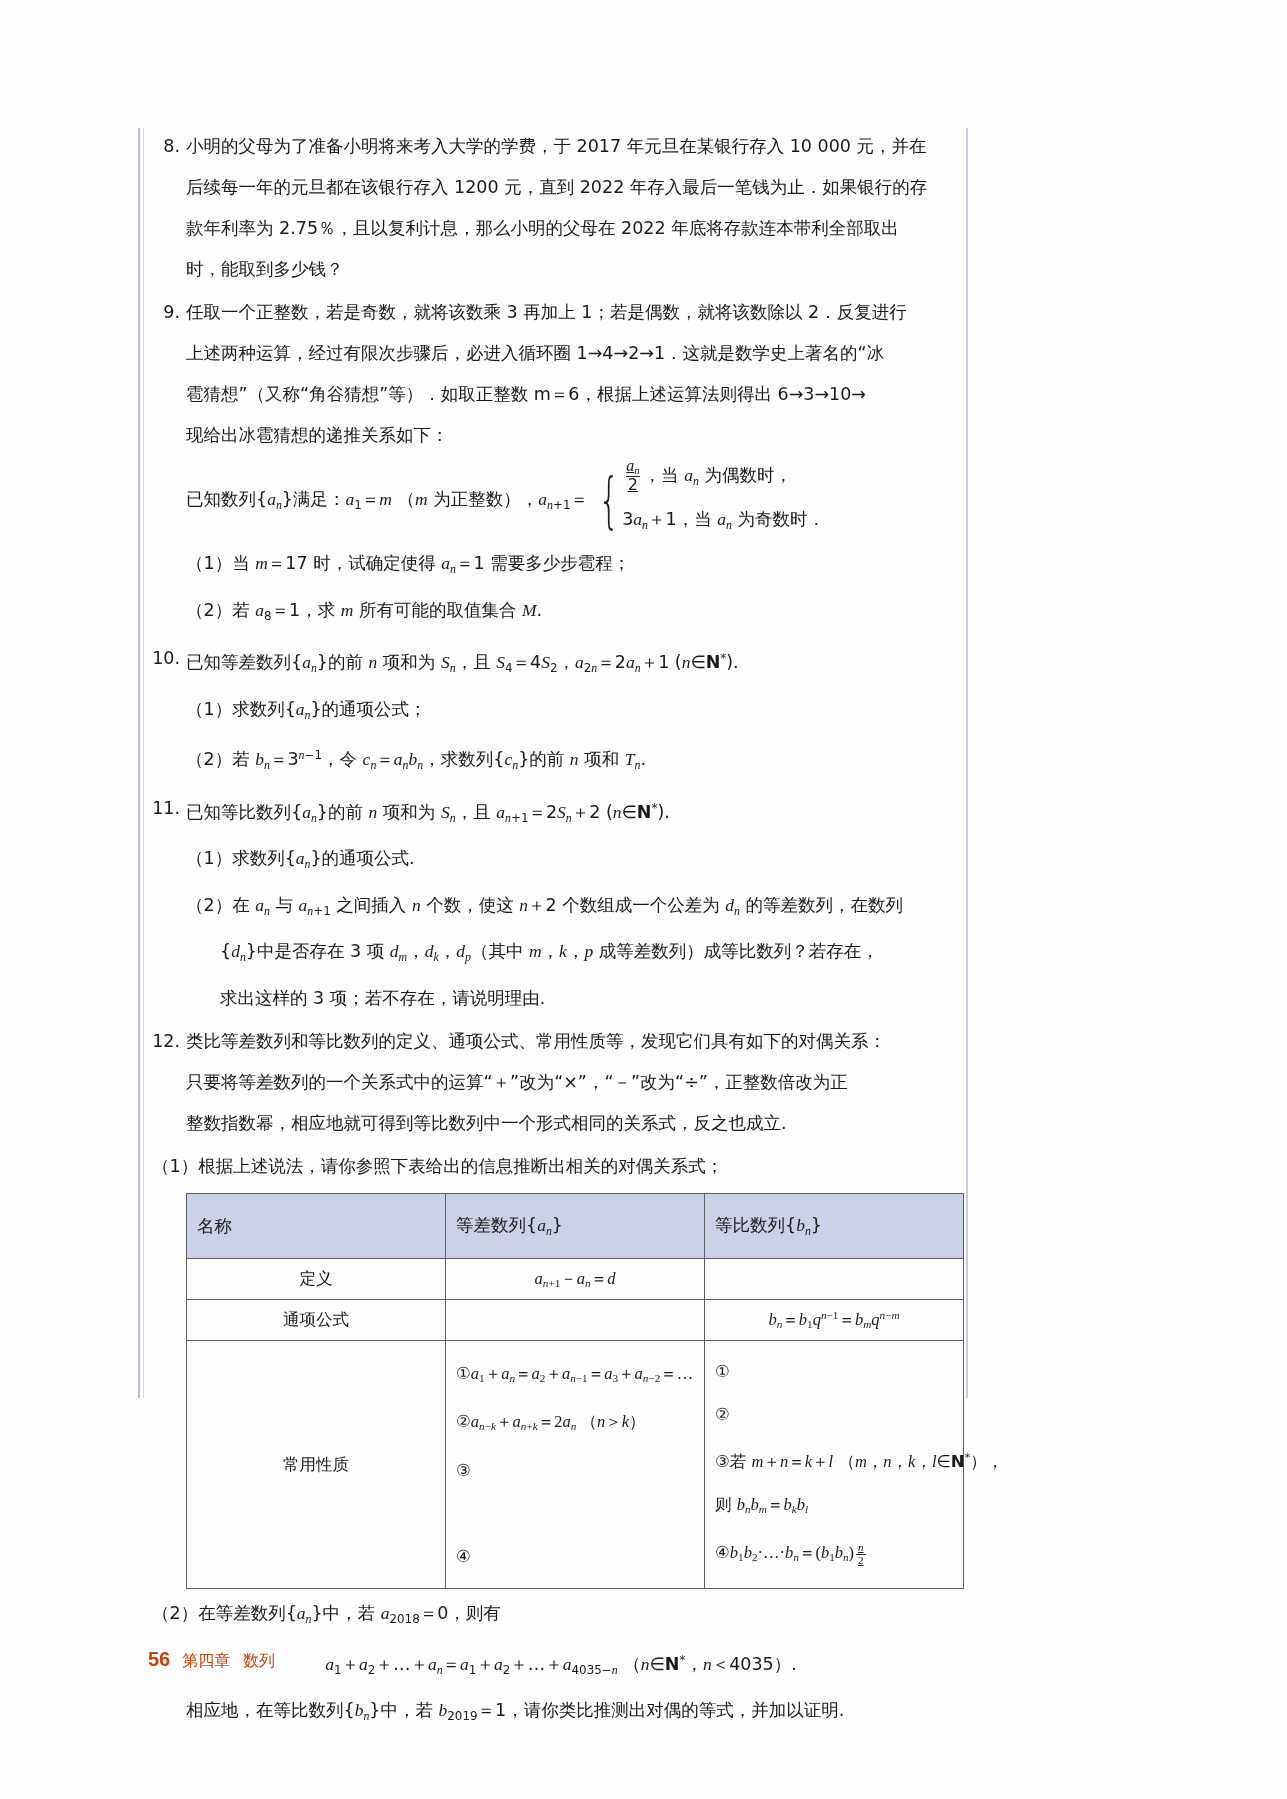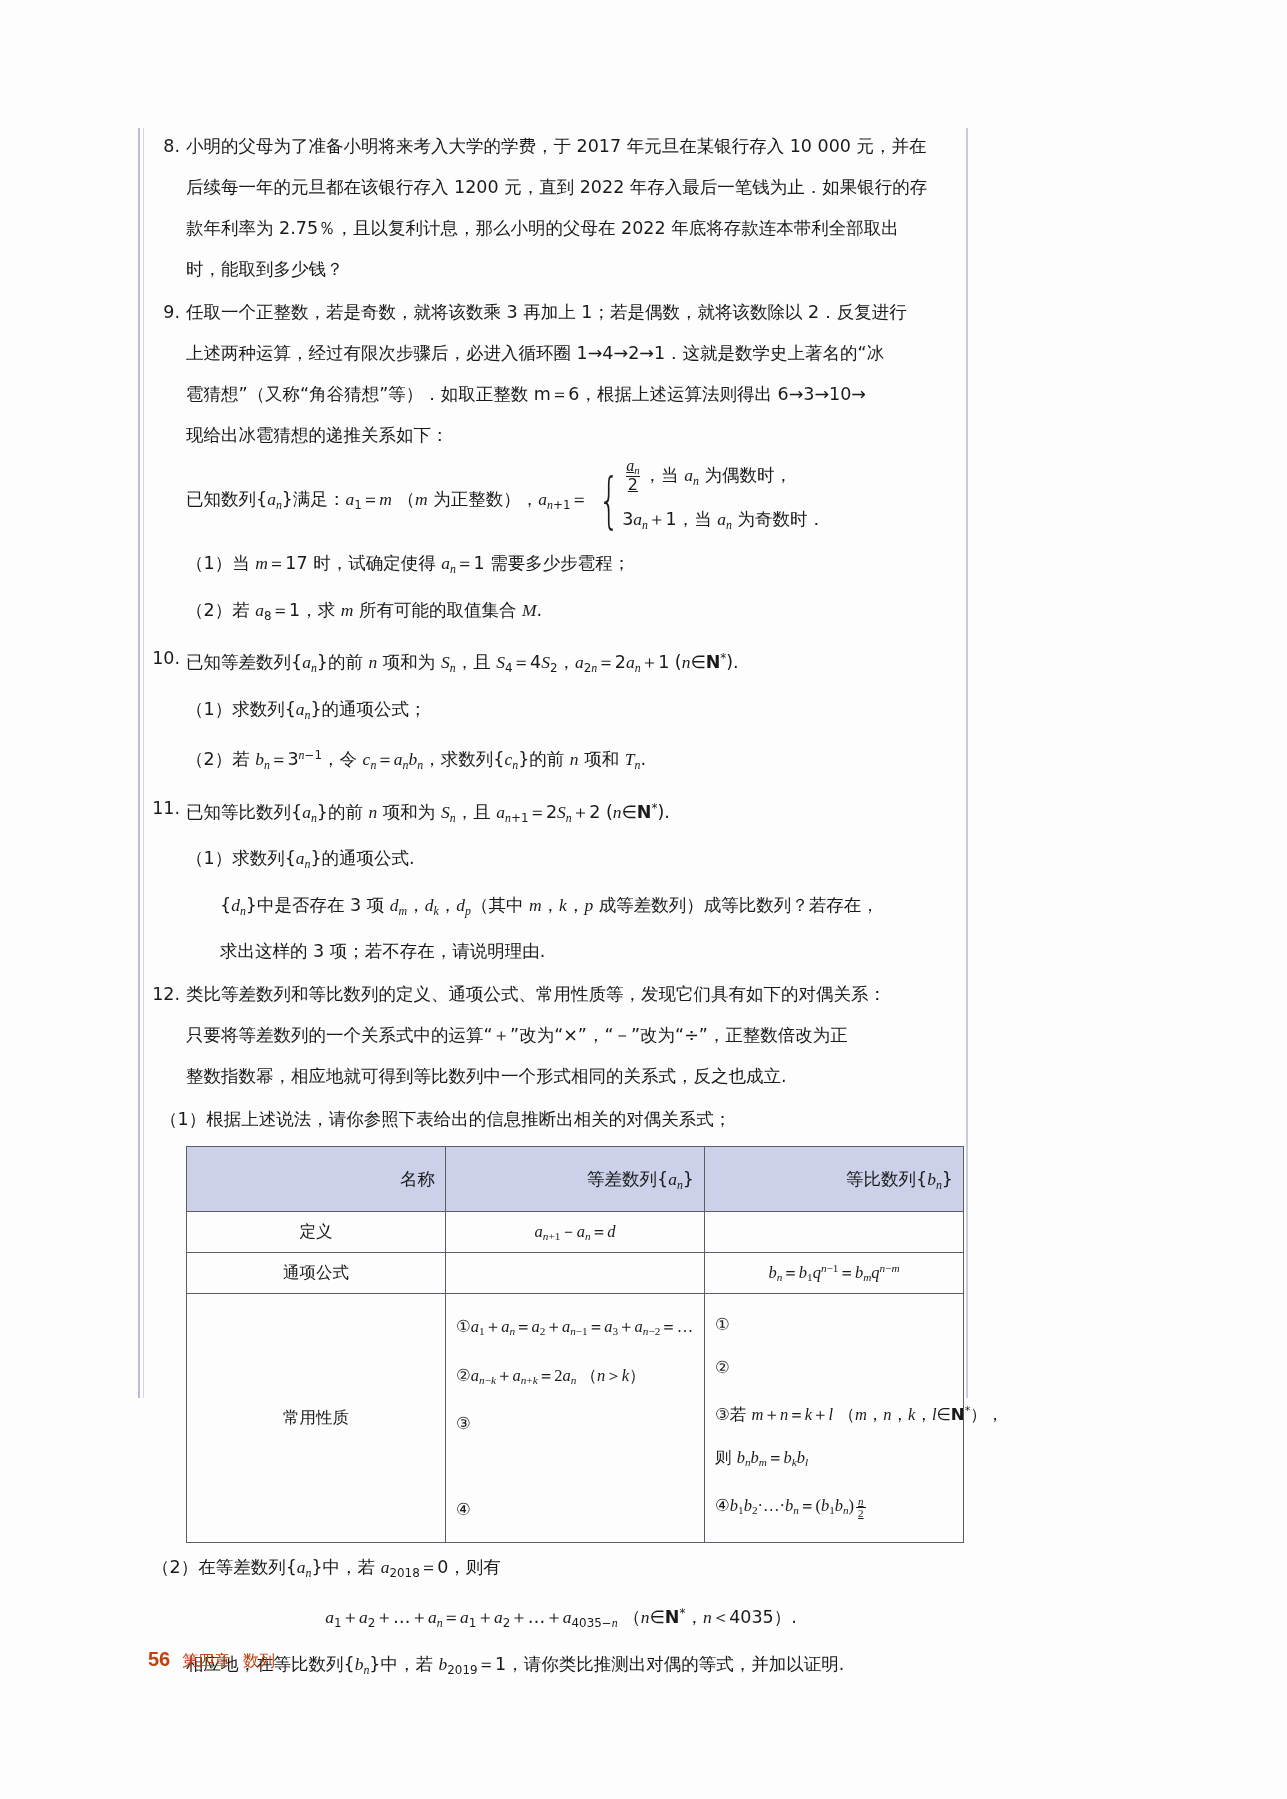--- a/index.html
+++ b/index.html
@@ -110,21 +110,21 @@
     font-size:16.5px;
     table-layout:fixed;
   }
   table.dual th, table.dual td{
     border:1px solid #5d5d66;
     padding:9px 10px;
     vertical-align:middle;
   }
   table.dual thead th{
     background:#ccd0e8;
-    text-align:right;
+    text-align:left;
     font-weight:normal;
     height:46px;
     font-size:17.5px;
   }
   td.namecell{ text-align:center; width:114px;}
   td.ctr{ text-align:center; }
   td.props{ vertical-align:middle; line-height:43px;}
   .propline{ white-space:nowrap; }
   .blankline{ height:43px; }
   .footer{
@@ -196,35 +196,36 @@
         <div class="line cn">（1）求数列{<i>a<sub>n</sub></i>}的通项公式；</div>
         <div class="line cn">（2）若 <i>b<sub>n</sub></i>＝3<sup><i>n</i>−1</sup>，令 <i>c<sub>n</sub></i>＝<i>a<sub>n</sub>b<sub>n</sub></i>，求数列{<i>c<sub>n</sub></i>}的前 <i>n</i> 项和 <i>T<sub>n</sub></i>.</div>
       </div>
     </div>
 
     <div class="prob">
       <div class="num cn">11.</div>
       <div class="body cn">
         <div class="line cn">已知等比数列{<i>a<sub>n</sub></i>}的前 <i>n</i> 项和为 <i>S<sub>n</sub></i>，且 <i>a</i><sub><i>n</i>+1</sub>＝2<i>S<sub>n</sub></i>＋2 (<i>n</i>∈<span class="bb">N</span><sup>*</sup>).</div>
         <div class="line cn">（1）求数列{<i>a<sub>n</sub></i>}的通项公式.</div>
+        <div class="line cn">（2）在 <i>a<sub>n</sub></i> 与 <i>a</i><sub><i>n</i>+1</sub> 之间插入 <i>n</i> 个数，使这 <i>n</i>＋2 个数组成一个公差为 <i>d<sub>n</sub></i> 的等差数列，在数列</div>
         <div class="line cn ind">{<i>d<sub>n</sub></i>}中是否存在 3 项 <i>d<sub>m</sub></i>，<i>d<sub>k</sub></i>，<i>d<sub>p</sub></i>（其中 <i>m</i>，<i>k</i>，<i>p</i> 成等差数列）成等比数列？若存在，</div>
         <div class="line cn ind">求出这样的 3 项；若不存在，请说明理由.</div>
       </div>
     </div>
 
     <div class="prob">
       <div class="num cn">12.</div>
       <div class="body cn">
         <div class="line">类比等差数列和等比数列的定义、通项公式、常用性质等，发现它们具有如下的对偶关系：</div>
         <div class="line">只要将等差数列的一个关系式中的运算“＋”改为“×”，“－”改为“÷”，正整数倍改为正</div>
         <div class="line">整数指数幂，相应地就可得到等比数列中一个形式相同的关系式，反之也成立.</div>
       </div>
     </div>
 
-    <div class="line cn" style="margin-left:8px;">（1）根据上述说法，请你参照下表给出的信息推断出相关的对偶关系式；</div>
+    <div class="line cn" style="margin-left:0px;">（1）根据上述说法，请你参照下表给出的信息推断出相关的对偶关系式；</div>
 
     <table class="dual">
       <thead>
         <tr>
           <th class="cn">名称</th>
           <th class="cn">等差数列{<i>a<sub>n</sub></i>}</th>
           <th class="cn">等比数列{<i>b<sub>n</sub></i>}</th>
         </tr>
       </thead>
       <tbody>

